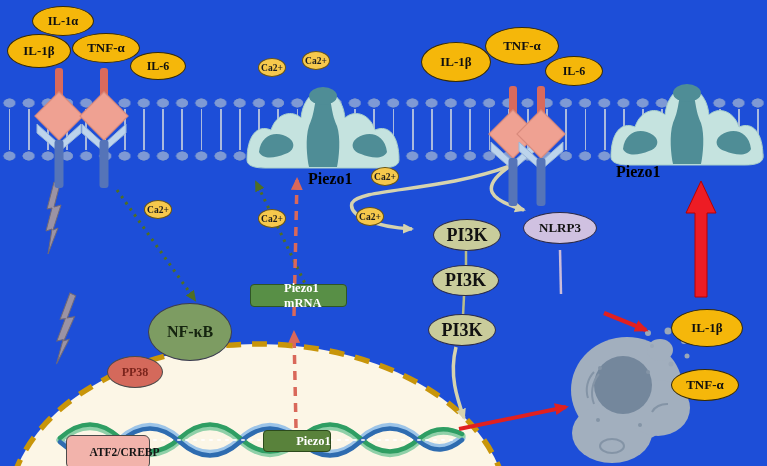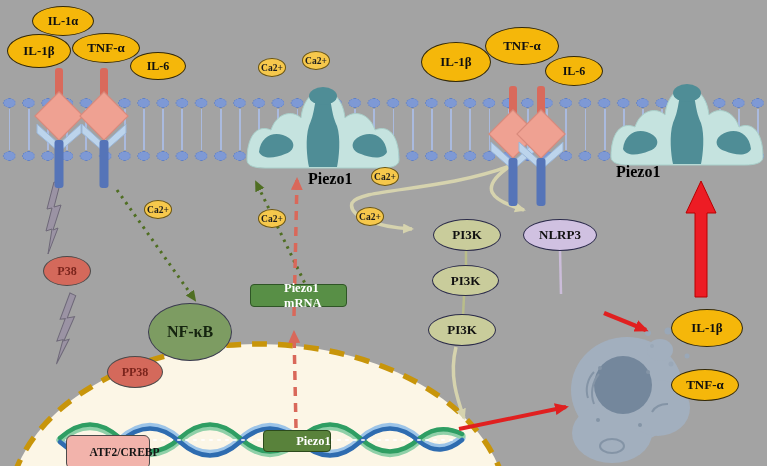--- a/index.html
+++ b/index.html
@@ -1,32 +1,32 @@
 <!DOCTYPE html>
 <html><head>
 <meta charset="utf-8">
 <style>
   html,body{margin:0;padding:0;background:#fff;}
-  #canvas{position:relative;width:767px;height:466px;background:#a3a3a3;overflow:hidden;
+  #canvas{position:relative;width:767px;height:466px;background:#1d4ed8;overflow:hidden;
           font-family:"Liberation Serif","DejaVu Serif",serif;}
   
   .mem-row{position:absolute;left:0;width:767px;height:14px;
     background-image:radial-gradient(ellipse 8.5px 6.3px at 9.5px 7px,#7e99d5 62%,#5d7ec6 72%,transparent 75%);
     background-size:19.2px 14px;background-repeat:repeat-x;}
   .mem-tails{position:absolute;left:0;top:109px;width:767px;height:41px;
     background-image:repeating-linear-gradient(90deg,transparent 0px,transparent 8.6px,#aabade 8.6px,#aabade 10.4px,transparent 10.4px,transparent 19.2px);}
   svg.layer{position:absolute;left:0;top:0;}
   
   .node{position:absolute;border-radius:50%;display:flex;align-items:center;justify-content:center;
         font-weight:bold;box-sizing:border-box;border:1.6px solid #2e2e40;z-index:5;text-align:center;}
   .cyto{background:#f5b70a;border-color:#33290a;font-size:13px;color:#101010;}
   .ca{background:#f6c84c;border-color:#6a5410;font-size:9.5px;color:#1c1c1c;}
   .p38{background:#d4695b;border-color:#4b4b4b;color:#7a241c;font-size:12px;}
   .nfkb{background:#7d9c62;border-color:#3c3c50;color:#15240f;font-size:16px;}
-  .pi3k{background:#c9cc9b;border-color:#2b2b4a;font-size:13px;color:#111;text-align:right;}
+  .pi3k{background:#c9cc9b;border-color:#2b2b4a;font-size:18px;color:#111;text-align:right;}
   .purp{background:#d0c1e1;border-color:#2b2b4a;font-size:13px;color:#111;}
   .boxlbl{position:absolute;display:flex;align-items:center;justify-content:center;font-weight:bold;
           box-sizing:border-box;z-index:6;padding-left:33px;}
   .mrna{background:#588f46;border:1.5px solid #2f5526;border-radius:4px;color:#fff;font-size:12.5px;}
   .gene{background:#59823b;border:1.5px solid #2c4a1c;border-radius:4px;color:#fff;font-size:12.5px;}
   .atf2{background:#f2b3ab;border:1.5px solid #4a4a4a;border-radius:6px;color:#151515;font-size:11.5px;}
   .plabel{position:absolute;font-weight:bold;font-size:16px;color:#000;z-index:6;}
 </style>
 </head>
 <body>
@@ -168,27 +168,26 @@
   <div class="node cyto" style="left:671px;top:309px;width:72px;height:38px">IL-1β</div>
   <div class="node cyto" style="left:671px;top:369px;width:68px;height:32px">TNF-α</div>
 
   <div class="node ca" style="left:258px;top:58px;width:28px;height:19px">Ca2+</div>
   <div class="node ca" style="left:302px;top:51px;width:28px;height:19px">Ca2+</div>
   <div class="node ca" style="left:371px;top:167px;width:28px;height:19px">Ca2+</div>
   <div class="node ca" style="left:356px;top:207px;width:28px;height:19px">Ca2+</div>
   <div class="node ca" style="left:258px;top:209px;width:28px;height:19px">Ca2+</div>
   <div class="node ca" style="left:144px;top:200px;width:28px;height:19px">Ca2+</div>
 
-  <div class="node p38" style="left:43px;top:256px;width:48px;height:30px">P38</div>
   <div class="node p38" style="left:107px;top:356px;width:56px;height:32px">PP38</div>
   <div class="node nfkb" style="left:148px;top:303px;width:84px;height:58px">NF-κB</div>
   <div class="node pi3k" style="left:433px;top:219px;width:68px;height:32px">PI3K</div>
   <div class="node pi3k" style="left:432px;top:265px;width:67px;height:31px">PI3K</div>
   <div class="node pi3k" style="left:428px;top:314px;width:68px;height:32px">PI3K</div>
-  <div class="node purp" style="left:523px;top:219px;width:74px;height:32px">NLRP3</div>
+  <div class="node purp" style="left:523px;top:212px;width:74px;height:32px">NLRP3</div>
 
   <div class="boxlbl mrna" style="left:250px;top:284px;width:97px;height:23px">Piezo1 mRNA</div>
   <div class="boxlbl atf2" style="left:66px;top:435px;width:84px;height:34px">ATF2/CREBP</div>
   <div class="boxlbl gene" style="left:263px;top:430px;width:68px;height:22px">Piezo1</div>
 
   <div class="plabel" style="left:308px;top:170px">Piezo1</div>
   <div class="plabel" style="left:616px;top:163px">Piezo1</div>
 
 </div>
 

